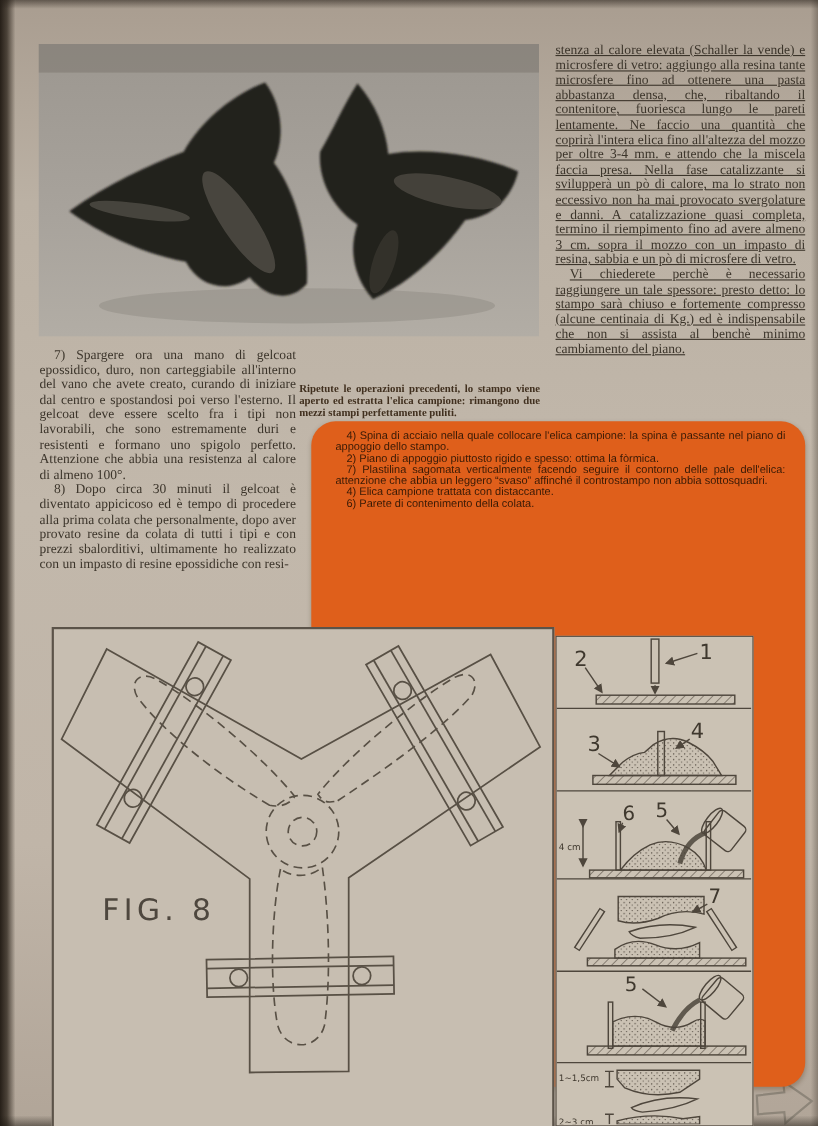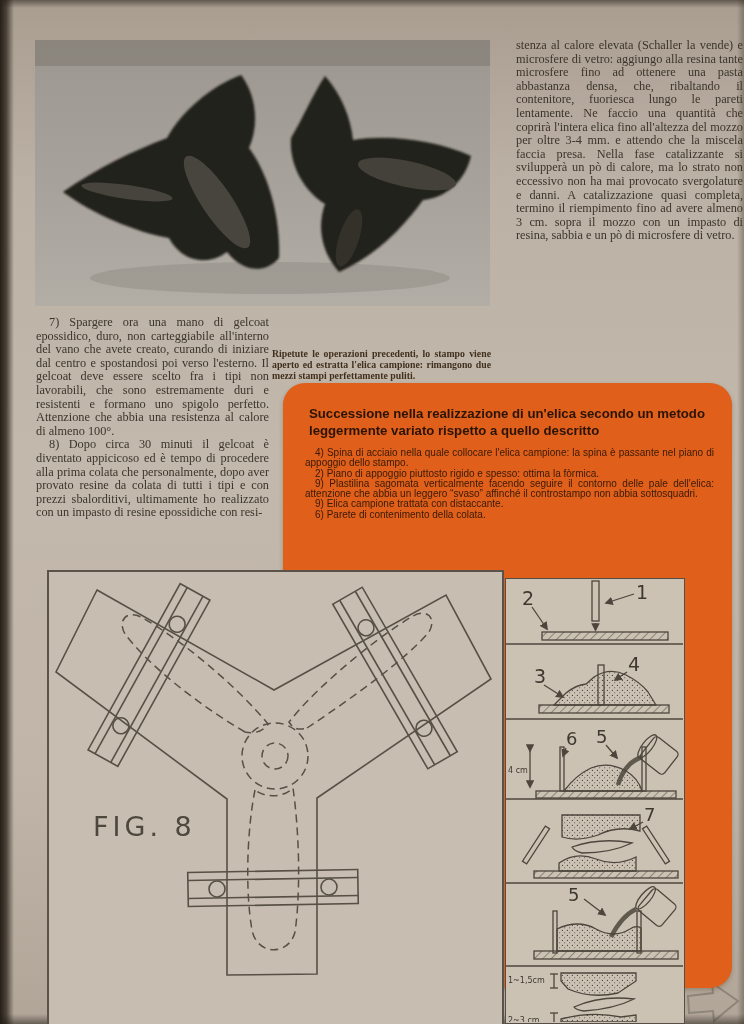--- a/index.html
+++ b/index.html
@@ -15,21 +15,21 @@
   .edge-right{position:absolute;right:0;top:0;width:7px;height:100%;
         background:linear-gradient(270deg,rgba(50,42,33,.35),rgba(50,42,33,0));}
 
   .photo{position:absolute;left:35px;top:40px;width:455px;height:266px;}
   .caption{position:absolute;left:272px;top:320px;width:219px;
         font-size:9.8px;line-height:11px;font-weight:bold;color:#41301f;text-align:justify;margin-top:28px;}
   .col{position:absolute;text-align:justify;font-size:12.3px;line-height:13.6px;color:#3c352b;}
   .col p{margin:0;}
   .col p.ind{text-indent:13px;}
   #left-col{left:36px;top:316px;width:233px;}
-  #right-col{left:516px;top:39px;width:227px;}
+  #right-col{left:505px;top:39px;width:227px;text-decoration:underline;}
 
   .orange{position:absolute;left:283px;top:383px;width:449px;height:605px;
         background:#df5f1b;border-radius:22px;z-index:1;
         box-shadow:0 2px 4px rgba(60,30,5,.25);}
   .orange .title{padding:22px 22px 0 26px;font-family:"Liberation Sans",sans-serif;
         font-weight:bold;font-size:13.2px;line-height:17px;color:#2b1405;}
   .orange .list{margin-top:9px;padding:0 18px 0 22px;font-family:"Liberation Sans",sans-serif;
         font-size:10px;line-height:10.3px;color:#381a06;text-align:justify;}
   .orange .list div{text-indent:10px;}
 
@@ -77,29 +77,29 @@
 
   <div class="caption">Ripetute le operazioni precedenti, lo stampo viene aperto ed estratta l'elica campione: rimangono due mezzi stampi perfettamente puliti.</div>
 
   <div id="left-col" class="col">
     <p class="ind">7) Spargere ora una mano di gelcoat epossidico, duro, non carteggiabile all'interno del vano che avete creato, curando di iniziare dal centro e spostandosi poi verso l'esterno. Il gelcoat deve essere scelto fra i tipi non lavorabili, che sono estremamente duri e resistenti e formano uno spigolo perfetto. Attenzione che abbia una resistenza al calore di almeno 100°.</p>
     <p class="ind">8) Dopo circa 30 minuti il gelcoat è diventato appicicoso ed è tempo di procedere alla prima colata che personalmente, dopo aver provato resine da colata di tutti i tipi e con prezzi sbalorditivi, ultimamente ho realizzato con un impasto di resine epossidiche con resi-</p>
   </div>
 
   <div id="right-col" class="col">
     <p>stenza al calore elevata (Schaller la vende) e microsfere di vetro: aggiungo alla resina tante microsfere fino ad ottenere una pasta abbastanza densa, che, ribaltando il contenitore, fuoriesca lungo le pareti lentamente. Ne faccio una quantità che coprirà l'intera elica fino all'altezza del mozzo per oltre 3-4 mm. e attendo che la miscela faccia presa. Nella fase catalizzante si svilupperà un pò di calore, ma lo strato non eccessivo non ha mai provocato svergolature e danni. A catalizzazione quasi completa, termino il riempimento fino ad avere almeno 3 cm. sopra il mozzo con un impasto di resina, sabbia e un pò di microsfere di vetro.</p>
+    <p class="ind">Vi chiederete perchè è necessario raggiungere un tale spessore: presto detto: lo stampo sarà chiuso e fortemente compresso (alcune centinaia di Kg.) ed è indispensabile che non si assista al benchè minimo cambiamento del piano.</p>
   </div>
 
   <div class="orange">
-    <div class="title">Successione nella realizzazione di un'elica secondo un metodo leggermente variato rispetto a quello descritto</div>
     <div class="list">
       <div>4) Spina di acciaio nella quale collocare l'elica campione: la spina è passante nel piano di appoggio dello stampo.</div>
       <div>2) Piano di appoggio piuttosto rigido e spesso: ottima la fòrmica.</div>
-      <div>9) Plastilina sagomata verticalmente facendo seguire il contorno delle pale dell'elica: attenzione che abbia un leggero “svaso” affinché il controstampo non abbia sottosquadri.</div>
-      <div>9) Elica campione trattata con distaccante.</div>
+      <div>7) Plastilina sagomata verticalmente facendo seguire il contorno delle pale dell'elica: attenzione che abbia un leggero “svaso” affinché il controstampo non abbia sottosquadri.</div>
+      <div>4) Elica campione trattata con distaccante.</div>
       <div>6) Parete di contenimento della colata.</div>
     </div>
   </div>
 
   <div class="fig-panel">
     <svg width="453" height="426" viewBox="0 0 453 426" stroke="#585045" fill="none" stroke-width="1.6">
 
       <path d="M48,18 L225,118 L397,23 L442,107 L268,226 L268,402 L178,403 L178,227 L7,100 Z"></path>
 
       <g stroke-dasharray="8 5" stroke-width="1.5">

